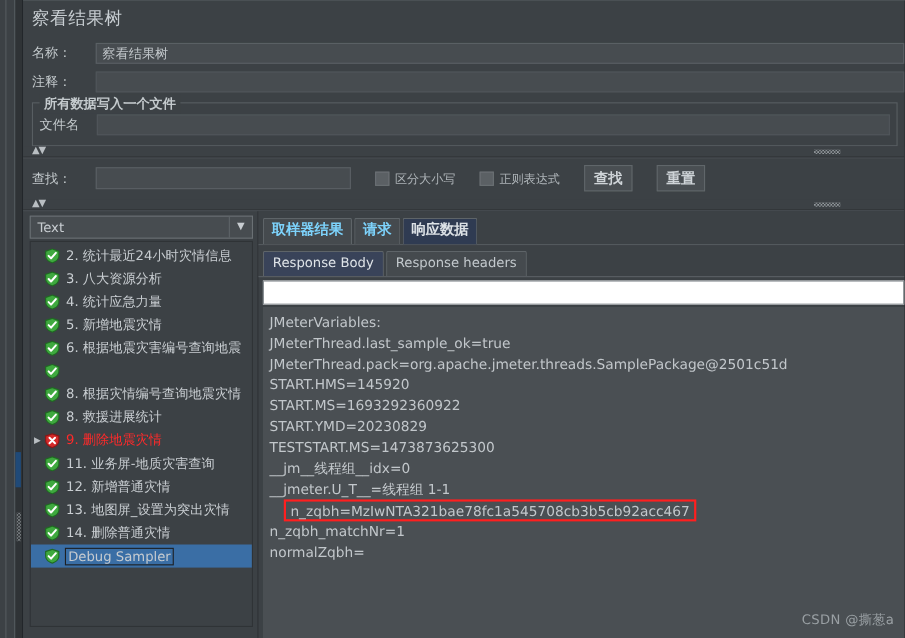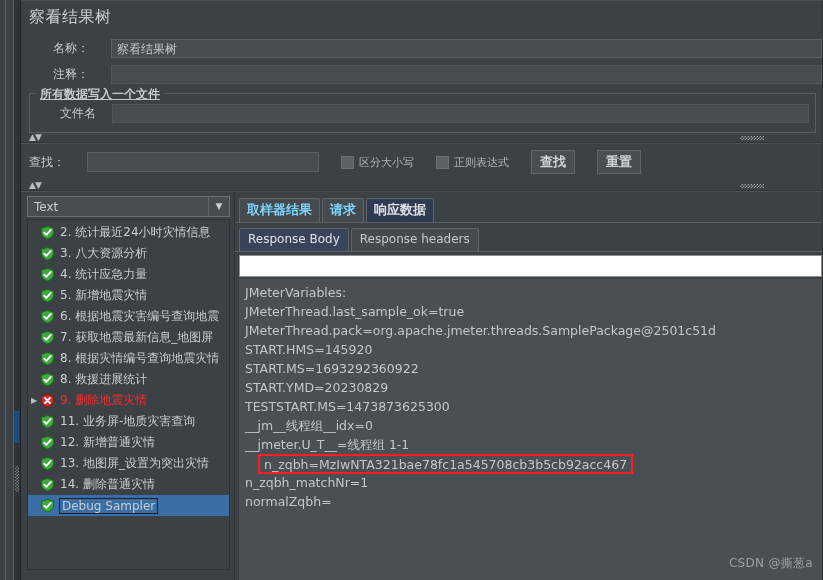--- a/index.html
+++ b/index.html
@@ -81,21 +81,20 @@
     display: flex;
     align-items: center;
     padding: 0 0 0 8px;
     height: 26px;
   }
   .field-label {
     width: 58px;
     flex: none;
     font-size: 12px;
     color: #c4cacd;
-    margin-left: 24px;
   }
   .field-input {
     flex: 1 1 auto;
     height: 19px;
     line-height: 19px;
     background: #474c50;
     border: 1px solid #5a6064;
     color: #c2c7cb;
     font-size: 12px;
     padding: 0 5px;
@@ -117,21 +116,20 @@
   .group > .group-title {
     position: absolute;
     top: -8px;
     left: 6px;
     background: #3c4145;
     padding: 0 4px;
     font-size: 12px;
     color: #c4cacd;
     font-weight: bold;
     white-space: nowrap;
-    text-decoration: underline;
   }
   .group .field-row { padding-left: 0; height: 22px; }
   .group .field-label { width: 52px; }
 
   
   .splitter {
     height: 9px;
     background: #3c4145;
     position: relative;
     flex: none;
@@ -527,21 +525,20 @@
             </div>
             <div class="tree-row">
               <span class="twisty empty">▶</span>
               <span class="ico">
                 <svg width="15" height="15" viewBox="0 0 15 15">
                   <path d="M7.5 0.8 L14 3 V7.5 C14 11 10.8 13.6 7.5 14.4 C4.2 13.6 1 11 1 7.5 V3 Z" fill="#1f6b22"></path>
                   <path d="M7.5 1.9 L13 3.8 V7.5 C13 10.4 10.4 12.7 7.5 13.4 C4.6 12.7 2 10.4 2 7.5 V3.8 Z" fill="#3fa93f"></path>
                   <path d="M4.2 7.6 L6.4 9.9 L10.8 4.9" stroke="#fff" stroke-width="1.8" fill="none" stroke-linecap="round" stroke-linejoin="round"></path>
                 </svg>
               </span>
-              <span class="tree-label">7. 获取地震最新信息_地图屏</span>
             </div>
             <div class="tree-row">
               <span class="twisty empty">▶</span>
               <span class="ico">
                 <svg width="15" height="15" viewBox="0 0 15 15">
                   <path d="M7.5 0.8 L14 3 V7.5 C14 11 10.8 13.6 7.5 14.4 C4.2 13.6 1 11 1 7.5 V3 Z" fill="#1f6b22"></path>
                   <path d="M7.5 1.9 L13 3.8 V7.5 C13 10.4 10.4 12.7 7.5 13.4 C4.6 12.7 2 10.4 2 7.5 V3.8 Z" fill="#3fa93f"></path>
                   <path d="M4.2 7.6 L6.4 9.9 L10.8 4.9" stroke="#fff" stroke-width="1.8" fill="none" stroke-linecap="round" stroke-linejoin="round"></path>
                 </svg>
               </span>

